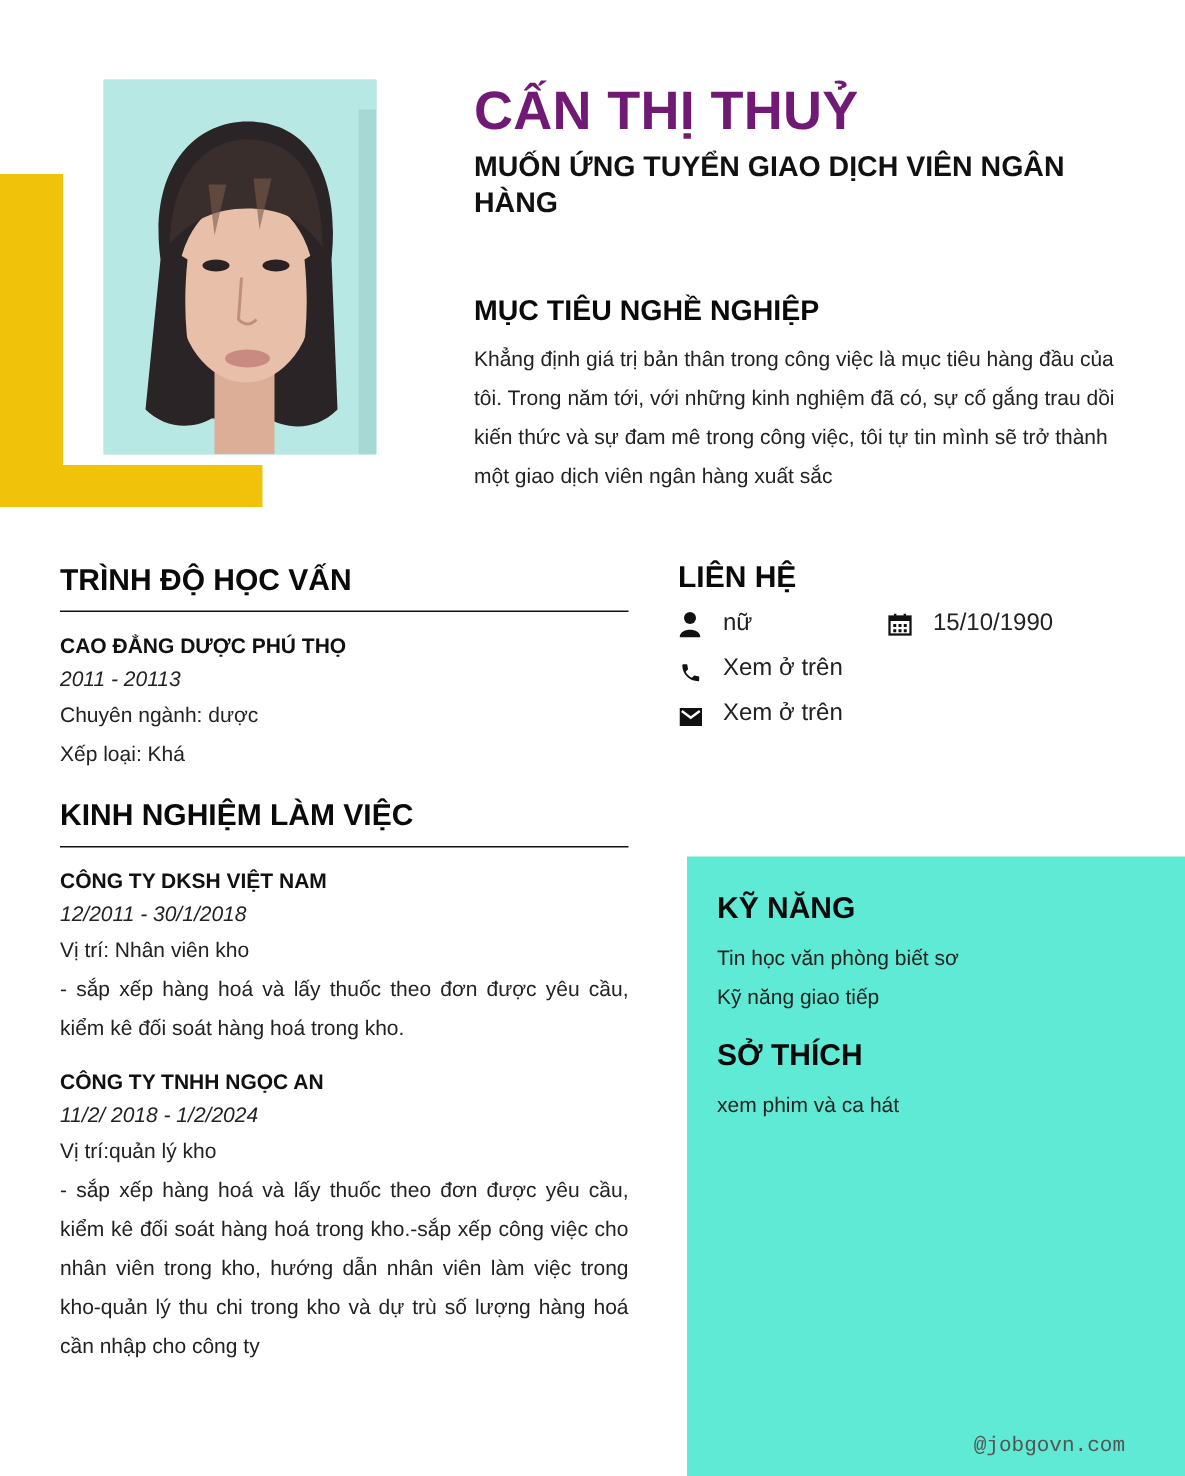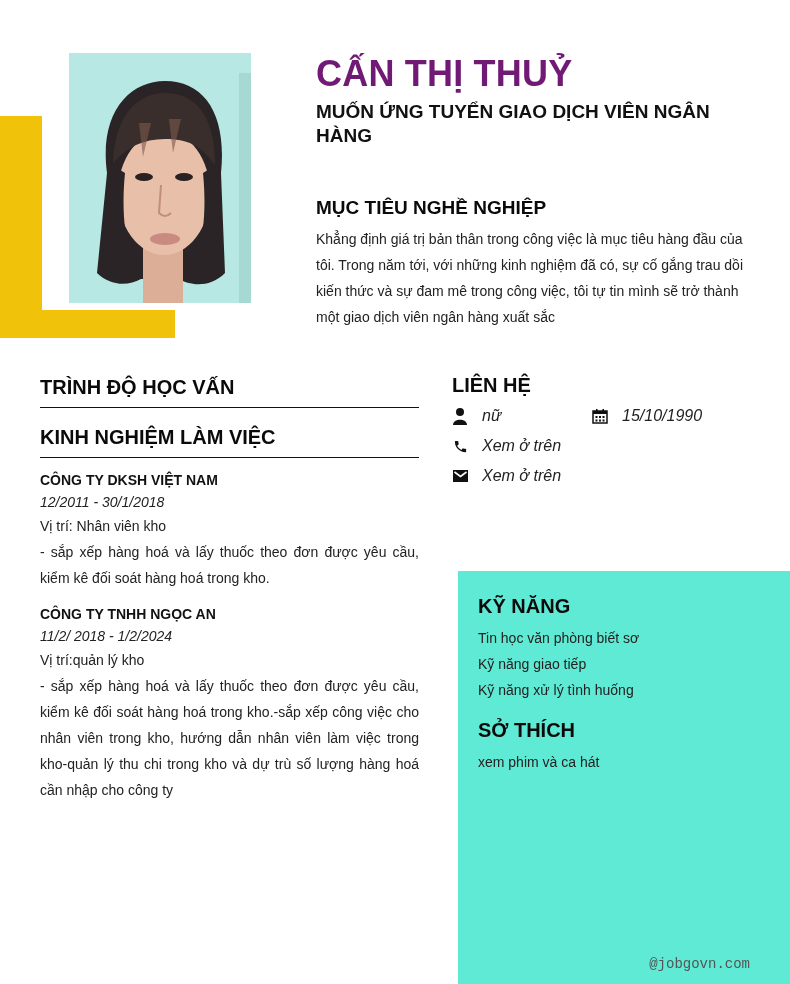--- a/index.html
+++ b/index.html
@@ -24,21 +24,21 @@
     .section-h { font-size: 20px; font-weight: 700; line-height: 26px; color: #0a0a0a; padding-bottom: 7px; border-bottom: 1.5px solid #111; }
     .entry { margin-top: 13px; }
     .entry-title { font-size: 14px; font-weight: 700; line-height: 18px; color: #111; }
     .entry-date { font-size: 14px; font-style: italic; line-height: 22px; color: #222; margin-top: 2px; }
     .entry-line { font-size: 14px; line-height: 26px; color: #222; }
     .entry-desc { font-size: 14px; line-height: 26px; color: #222; text-align: justify; }
     .section2 { margin-top: 16px; }
 
     .contact { position: absolute; left: 452px; top: 372px; width: 320px; }
     .contact .h2 { font-size: 20px; line-height: 26px; }
-    .c-row { display: flex; align-items: flex-start; margin-top: 6px; font-style: italic; }
+    .c-row { display: flex; align-items: flex-end; margin-top: 6px; }
     .c-row.first { margin-top: 6px; }
     .c-icon { width: 16px; height: 20px; margin-right: 14px; display: flex; align-items: center; justify-content: center; flex-shrink: 0; margin-top: 2px; }
     .c-icon svg { display: block; }
     .c-text { font-size: 16px; line-height: 24px; color: #222; }
     .c-pair { display: flex; width: 100%; }
     .c-pair .half { display: flex; align-items: flex-start; }
     .c-pair .half.a { width: 140px; }
 
     .panel { position: absolute; left: 458px; top: 571px; width: 332px; height: 413px; }
     .panel-inner { position: absolute; left: 20px; top: 22px; width: 290px; }
@@ -86,20 +86,26 @@
 </div>
 
 <div class="objective">
   <div class="h2">MỤC TIÊU NGHỀ NGHIỆP</div>
   <div class="body">Khẳng định giá trị bản thân trong công việc là mục tiêu hàng đầu của tôi. Trong  năm tới, với những kinh nghiệm đã có, sự cố gắng trau dồi kiến thức và sự đam mê trong công việc, tôi tự tin mình sẽ trở thành một giao dịch viên ngân hàng xuất sắc</div>
 </div>
 
 <div class="left-col">
   <div>
     <div class="section-h">TRÌNH ĐỘ HỌC VẤN</div>
+    <div class="entry">
+      <div class="entry-title">CAO ĐẲNG DƯỢC PHÚ THỌ</div>
+      <div class="entry-date">2011 - 20113</div>
+      <div class="entry-line">Chuyên ngành: dược</div>
+      <div class="entry-line">Xếp loại: Khá</div>
+    </div>
   </div>
 
   <div class="section2">
     <div class="section-h">KINH NGHIỆM LÀM VIỆC</div>
     <div class="entry">
       <div class="entry-title">CÔNG TY DKSH VIỆT NAM</div>
       <div class="entry-date">12/2011 - 30/1/2018</div>
       <div class="entry-line">Vị trí: Nhân viên kho</div>
       <div class="entry-desc">- sắp xếp hàng hoá và lấy thuốc theo đơn được yêu cầu, kiểm kê đối soát hàng hoá trong kho.</div>
     </div>
@@ -166,21 +172,20 @@
   </div>
 
 </div>
 
 <div class="panel" style="background: #5eead4;">
   <div class="panel-inner">
     <div class="h2">KỸ NĂNG</div>
     <div class="skills-list">
       <div class="skill">Tin học văn phòng biết sơ</div>
       <div class="skill">Kỹ năng giao tiếp</div>
-      <div class="skill">Kỹ năng xử lý tình huống</div>
     </div>
     <div class="h2 hobby-h">SỞ THÍCH</div>
     <div class="skills-list">
       <div class="skill">xem phim và ca hát</div>
     </div>
   </div>
   <div class="watermark">@jobgovn.com</div>
 </div>
 
 </body></html>

